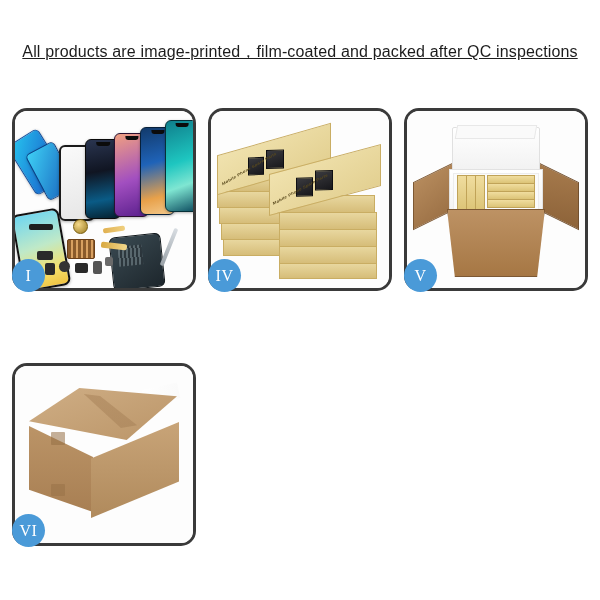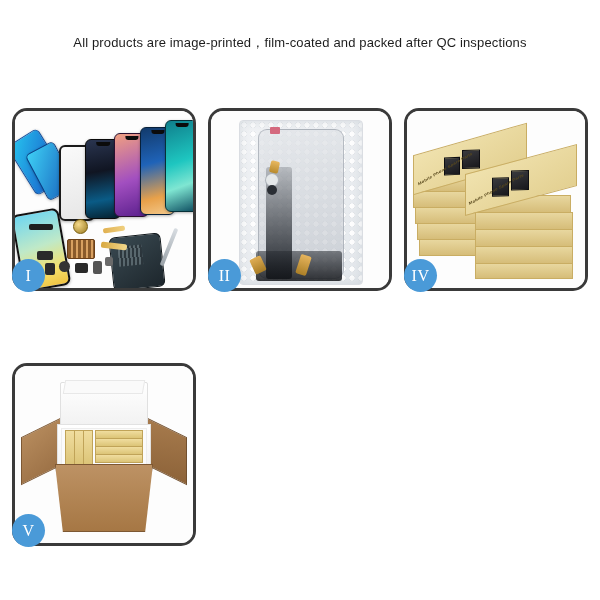--- a/index.html
+++ b/index.html
@@ -10,22 +10,23 @@
   }
   .page{width:600px;height:600px;position:relative;background:#fff;}
 
   
   .header{padding-top:26px;text-align:center;}
   .title{
     font-size:29px;font-weight:700;letter-spacing:1.2px;color:#171717;
     line-height:1;white-space:nowrap;
   }
   .subtitle{
-    margin-top:8px;font-size:13px;color:#1d1d1d;letter-spacing:.15px;
+    margin-top:16px;font-size:16px;color:#1d1d1d;letter-spacing:.15px;
     white-space:nowrap;
+    text-decoration:underline;
   }
 
   
   .grid{
     position:absolute;left:12px;top:108px;width:576px;
     display:grid;grid-template-columns:184px 184px 184px;
     grid-template-rows:183px 183px;column-gap:12px;row-gap:72px;
   }
   .panel{
     position:relative;border:3px solid #3a3a3a;border-radius:15px;
@@ -226,36 +227,20 @@
         <div class="sm s3"></div>
         <div class="sm s4"></div>
         <div class="sm s5"></div>
         <div class="sm s6"></div>
         <div class="sm s7"></div>
         <div class="tweez"></div>
       </div>
       <div class="badge">I</div>
     </div>
 
-    <div class="panel">
-      <div class="inner p2">
-        <div class="bubblebag">
-          <div class="bb-screen"></div>
-          <div class="bb-pink"></div>
-          <div class="bb-dark"></div>
-          <div class="bb-bottom"></div>
-          <div class="bb-flexa"></div>
-          <div class="bb-flexb"></div>
-          <div class="bb-gold1"></div>
-          <div class="bb-gold2"></div>
-          <div class="bb-gold3"></div>
-        </div>
-      </div>
-      <div class="badge">II</div>
-    </div>
 
 
     <div class="panel">
       <div class="inner p4">
         <div class="stack">
 
           <div class="sbox sb-side" style="left:0px;top:52px;width:72px;height:15px;"></div>
           <div class="sbox sb-side" style="left:0px;top:68px;width:72px;height:15px;"></div>
           <div class="sbox sb-side" style="left:2px;top:84px;width:72px;height:15px;"></div>
           <div class="sbox sb-side" style="left:4px;top:100px;width:72px;height:15px;"></div>
@@ -296,15 +281,27 @@
         <div class="v-ybox" style="left:68px;top:64px;width:8px;height:34px;"></div>
         <div class="v-ybox" style="left:80px;top:64px;width:46px;height:7px;"></div>
         <div class="v-ybox" style="left:80px;top:72px;width:46px;height:7px;"></div>
         <div class="v-ybox" style="left:80px;top:80px;width:46px;height:7px;"></div>
         <div class="v-ybox" style="left:80px;top:88px;width:46px;height:7px;"></div>
         <div class="v-body"></div>
       </div>
       <div class="badge">V</div>
     </div>
 
+    <div class="panel">
+      <div class="inner p6">
+        <div class="c-gloss"></div>
+        <div class="c-top"></div>
+        <div class="c-seam"></div>
+        <div class="c-left"></div>
+        <div class="c-right"></div>
+        <div class="c-tape1"></div>
+        <div class="c-tape2"></div>
+      </div>
+      <div class="badge">VI</div>
+    </div>
 
   </div>
 </div>
 
 </body></html>

